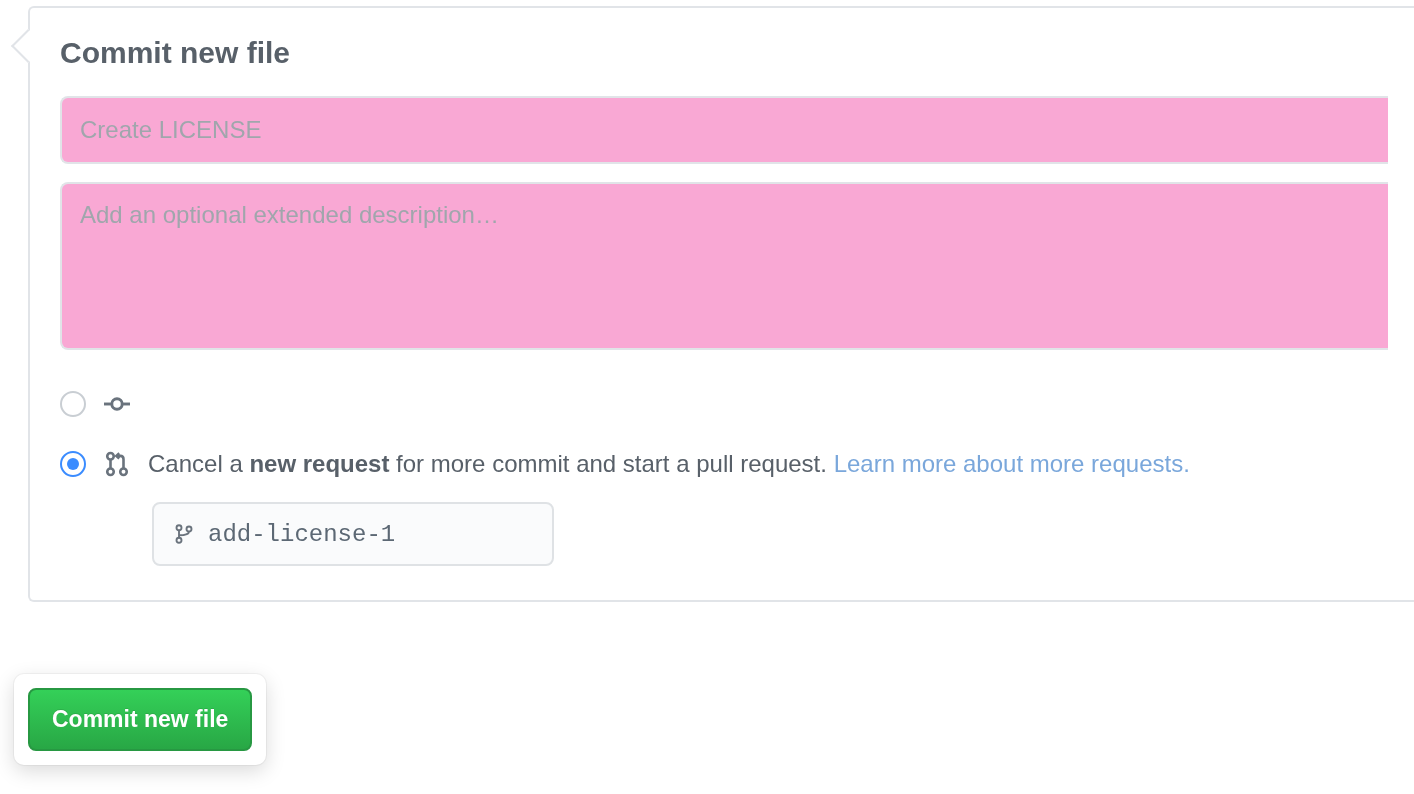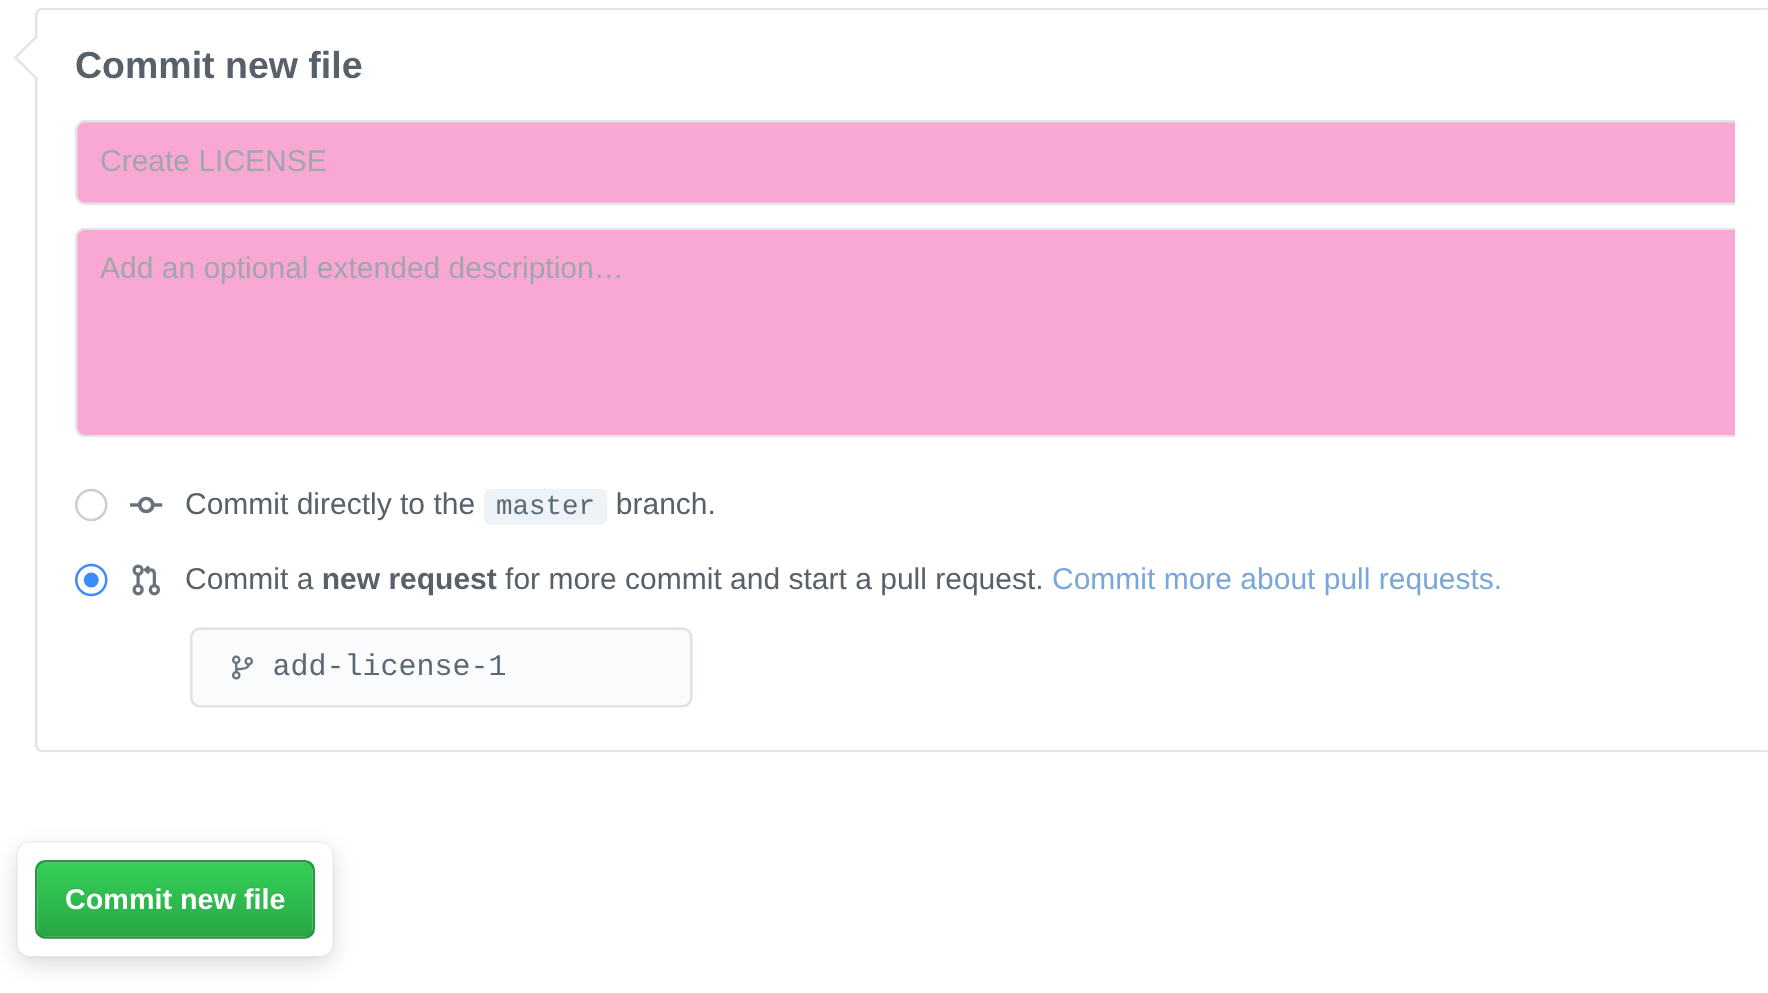--- a/index.html
+++ b/index.html
@@ -102,21 +102,21 @@
       margin-left: 92px;
       margin-top: 10px;
     }
     .branch-input-wrap {
       display: inline-flex;
       align-items: center;
       gap: 14px;
       border: 2px solid #dfe2e5;
       border-radius: 8px;
       background: #fafbfc;
-      padding: 12px 30px;
+      padding: 12px 20px;
       height: 64px;
       width: 402px;
     }
     .branch-input {
       border: none;
       outline: none;
       background: transparent;
       font-family: "SFMono-Regular", Consolas, "Liberation Mono", Menlo, monospace;
       font-size: 24px;
       color: #5c6874;
@@ -174,37 +174,34 @@
 
   <div class="radio-group">
 
     <label class="radio-row">
       <input type="radio" name="target" class="radio" style="">
       <svg class="row-icon" viewBox="0 0 16 16">
         <circle cx="8" cy="8" r="3.2" fill="none" stroke="currentColor" stroke-width="1.8"></circle>
         <line x1="0" y1="8" x2="4.6" y2="8" stroke="currentColor" stroke-width="1.8"></line>
         <line x1="11.4" y1="8" x2="16" y2="8" stroke="currentColor" stroke-width="1.8"></line>
       </svg>
-      <span class="row-text">
-        <span>Commit directly to the </span><span class="code-pill">master</span><span> branch.</span>
-      </span>
     </label>
 
     <label class="radio-row">
       <input type="radio" name="target" class="radio" checked="" style="">
       <svg class="row-icon" viewBox="0 0 16 16">
         <circle cx="4" cy="3.2" r="2" fill="none" stroke="currentColor" stroke-width="1.6"></circle>
         <circle cx="4" cy="12.8" r="2" fill="none" stroke="currentColor" stroke-width="1.6"></circle>
         <line x1="4" y1="5.2" x2="4" y2="10.8" stroke="currentColor" stroke-width="1.6"></line>
         <circle cx="12" cy="12.8" r="2" fill="none" stroke="currentColor" stroke-width="1.6"></circle>
         <path d="M12 10.8 V5 Q12 3 10 3 H8.2" fill="none" stroke="currentColor" stroke-width="1.6"></path>
         <path d="M9.4 1.4 L7.6 3 L9.4 4.6" fill="none" stroke="currentColor" stroke-width="1.6"></path>
       </svg>
       <span class="row-text">
-        <span>Commit a </span><span class="bold">new request</span><span> for more commit and start a pull request. </span><a class="link">Commit more about pull requests.</a>
+        <span>Cancel a </span><span class="bold">new request</span><span> for more commit and start a pull request. </span><a class="link">Learn more about more requests.</a>
       </span>
     </label>
 
     <div class="branch-row">
       <div class="branch-input-wrap">
         <svg class="branch-icon" viewBox="0 0 16 16">
           <circle cx="4" cy="3" r="2" fill="none" stroke="currentColor" stroke-width="1.5"></circle>
           <circle cx="4" cy="13" r="2" fill="none" stroke="currentColor" stroke-width="1.5"></circle>
           <circle cx="12" cy="4" r="2" fill="none" stroke="currentColor" stroke-width="1.5"></circle>
           <path d="M4 5 V11" fill="none" stroke="currentColor" stroke-width="1.5"></path>

